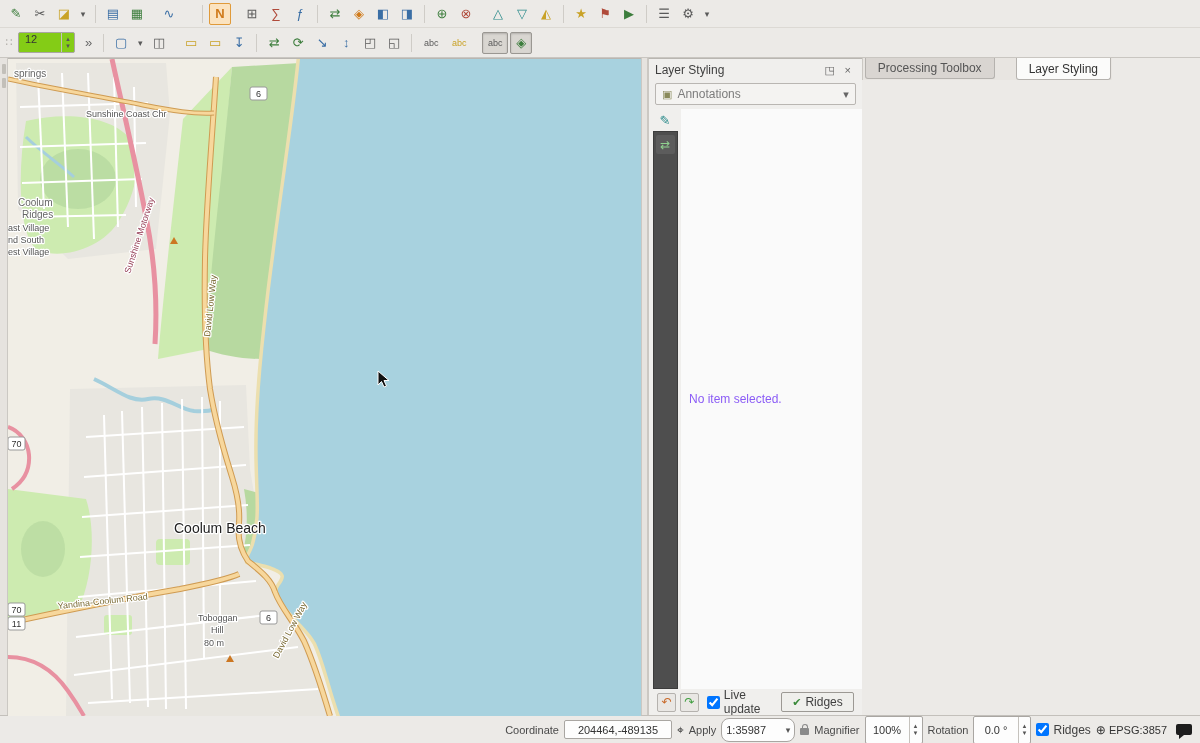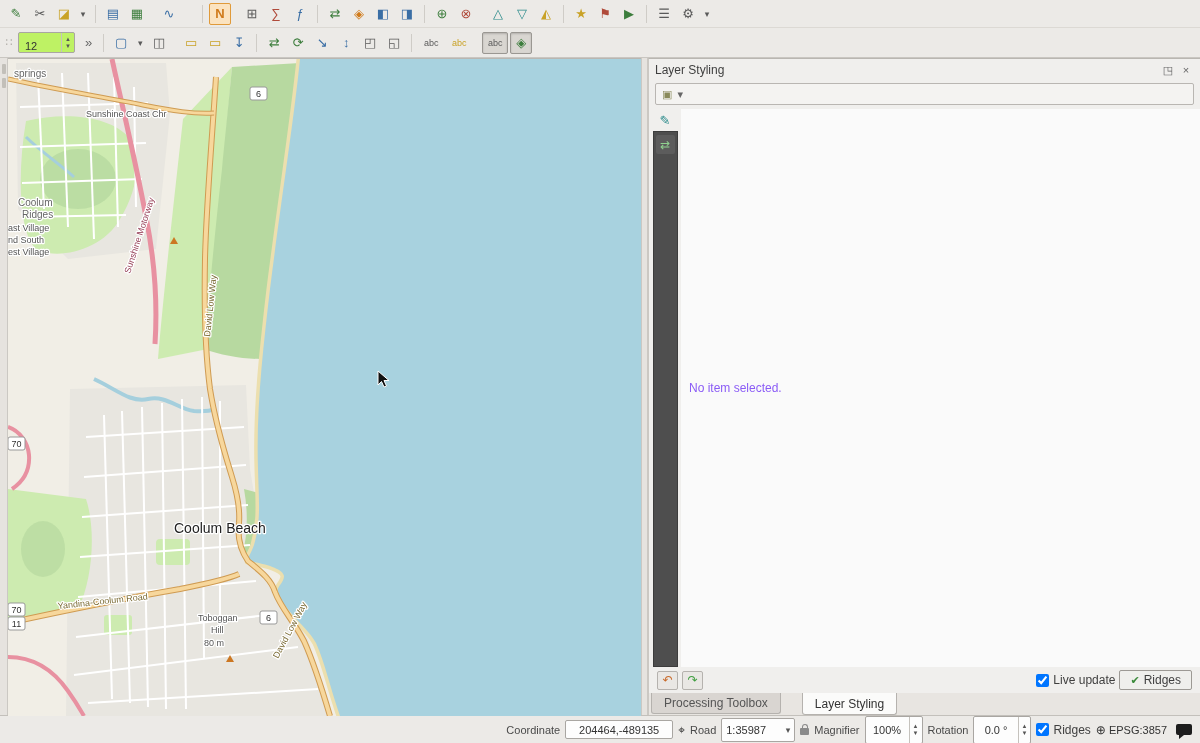--- a/index.html
+++ b/index.html
@@ -16,21 +16,21 @@
   .tbi.small { width:12px; font-size:9px; }
   .tbi.g { color:#3c7d3c; } .tbi.y { color:#c9a227; } .tbi.b { color:#3a6ea5; }
   .tbi.r { color:#b04a3a; } .tbi.o { color:#d07a1a; } .tbi.t { color:#2a8a8a; }
   .tbi.active-tool { background:#fbe3c0; border:1px solid #e09a3a; font-weight:bold; color:#d07a1a; }
   .tbi.pressed { background:#d9d6d1; border:1px solid #9a9792; box-shadow:inset 0 1px 2px rgba(0,0,0,.18); }
   .tbi.abc { font-size:9px; letter-spacing:0; width:26px; }
   .sep { width:1px; height:18px; background:#cfccc7; margin:0 5px; }
   .sp8 { width:8px; } .sp16 { width:16px; }
   .handle { color:#b0ada8; font-size:11px; width:10px; text-align:center; }
 
-  .spinbox { display:flex; align-items:flex-end; background:#bef264; border:1px solid #a9a6a2;
+  .spinbox { display:flex; align-items:flex-start; background:#84cc16; border:1px solid #a9a6a2;
              height:21px; border-radius:2px; margin:0 4px; }
   .spinbox .val { padding:0 6px; font-size:11px; color:#333; min-width:42px; }
   .spin-arrows { display:flex; flex-direction:column; border-left:1px solid #c5c2bd; height:100%; justify-content:center; }
   .spin-arrows span { font-size:6px; line-height:7px; padding:0 3px; color:#555; }
   .chev { color:#666; font-size:13px; padding:0 6px; }
 
   
   .main { display:flex; height:657px; }
   .edge-strip { width:8px; background:#e6e3df; border-right:1px solid #cbc8c3; display:flex; flex-direction:column; align-items:center; padding-top:6px; gap:4px; }
   .edge-strip i { display:block; width:4px; height:10px; background:#c2bfb9; border-radius:1px; }
@@ -40,21 +40,21 @@
 
   svg text { font-family:"Liberation Sans", sans-serif; paint-order:stroke; stroke:#ffffff; stroke-width:2.5px; stroke-linejoin:round; }
   .pl  { fill:#555; font-size:9px; }
   .pl2 { fill:#666; font-size:10px; }
   .city { fill:#222; font-size:14px; }
   .rl  { fill:#7a6a33; font-size:9px; }
   .rlm { fill:#99445c; font-size:9px; }
   .shield-text { fill:#333; font-size:9px; text-anchor:middle; stroke-width:0; }
 
   
-  .right-col { display:flex; flex-direction:column; width:552px; }
+  .right-col { display:flex; flex-direction:row; width:464px; }
   .panel { flex:1; display:flex; flex-direction:column; background:#f0efed; border-top:1px solid #b9b6b1; border-left:1px solid #cbc8c3; }
   .panel-header { height:22px; display:flex; align-items:center; padding:0 6px; color:#3f3f3f; font-size:12px; }
   .panel-header .ph-title { flex:1; }
   .panel-header .ph-btn { width:16px; height:16px; display:inline-flex; align-items:center; justify-content:center; color:#666; font-size:11px; margin-left:2px; }
   .layer-combo { height:22px; margin:2px 6px 4px 6px; background:#f4f3f1; border:1px solid #b9b6b2; border-radius:2px;
                  display:flex; align-items:center; padding:0 6px; color:#7c7c7c; }
   .layer-combo .lc-icon { margin-right:5px; color:#8a8a5a; font-size:11px; }
   .layer-combo .lc-text { flex:1; font-size:12px; }
   .layer-combo .lc-arrow { color:#666; font-size:11px; }
   .panel-body { flex:1; display:flex; background:#fafafa; }
@@ -75,21 +75,21 @@
   .bottom-tabs { height:22px; display:flex; align-items:flex-start; background:#e8e5e1; border-left:1px solid #cbc8c3; padding-left:2px;gap:20px; }
   .btab { height:21px; display:inline-flex; align-items:center; padding:0 12px; font-size:12px; color:#555;
           background:#d9d5d1; border:1px solid #b5b2ae; border-top:none; border-radius:0 0 3px 3px; margin-right:1px; }
   .btab.active { background:#fbfbfa; color:#333; height:22px; }
 
   
   .statusbar { height:28px; background:#eceae7; border-top:1px solid #c3c0bb; display:flex; align-items:center; padding:0 8px; gap:5px; font-size:11px; color:#4a4a4a; }
   .sb-right { margin-left:auto; display:flex; align-items:center; gap:5px; }
   .sb-input { height:19px; min-width:108px; background:#fdfdfd; border:1px solid #a9a6a2; border-radius:2px;
               display:flex; align-items:center; justify-content:center; padding:0 5px; color:#333; }
-  .sb-combo { height:19px; min-width:74px; background:#fdfdfd; border:1px solid #a9a6a2; border-radius:2px;
+  .sb-combo { height:19px; min-width:74px; background:#fdfdfd; border:1px solid #a9a6a2; border-radius:8px;
               display:flex; align-items:center; padding:11px 4px; color:#333; }
   .sb-combo .arrow { margin-left:auto; font-size:9px; color:#555; padding-left:4px; }
   .sb-spin { height:28px; min-width:58px; background:#fdfdfd; border:1px solid #a9a6a2; border-radius:2px; display:flex; align-items:center; }
   .sb-spin .val { flex:1; text-align:center; color:#333; padding:0 3px; }
   .sb-icon { font-size:12px; color:#333; }
   .lock { width:9px; height:7px; background:#8a8a8a; border-radius:1px; position:relative; margin-top:4px; }
   .lock::before { content:""; position:absolute; top:-4px; left:1.5px; width:4px; height:4px; border:1.5px solid #8a8a8a; border-bottom:none; border-radius:3px 3px 0 0; }
   .balloon { width:16px; height:11px; background:#1d1d1d; border-radius:2px; position:relative; margin-left:4px; }
   .balloon::after { content:""; position:absolute; bottom:-4px; left:3px; width:0; height:0; border-top:4px solid #1d1d1d; border-right:5px solid transparent; }
   .crs { display:flex; align-items:center; gap:3px; color:#333; font-size:11px; }
@@ -294,20 +294,21 @@
 
     <div class="right-col">
       <div class="panel">
         <div class="panel-header">
           <span class="ph-title">Layer Styling</span>
           <span class="ph-btn">◳</span>
           <span class="ph-btn">×</span>
         </div>
         <div class="layer-combo">
           <span class="lc-icon">▣</span>
+          <span class="lc-text">Annotations</span>
           <span class="lc-arrow">▾</span>
         </div>
         <div class="panel-body">
           <div class="tabstrip-col">
             <span class="brush-btn">✎</span>
             <div class="darkstrip">
               <span class="ds-icon">⇄</span>
             </div>
           </div>
           <div class="panel-content">
@@ -335,21 +336,21 @@
     </div>
   </div>
 
   <div class="statusbar">
     <div class="sb-right">
       <span>Coordinate</span>
       <div class="sb-input">
         <span>204464,-489135</span>
       </div>
       <span class="sb-icon">⌖</span>
-      <span>Road</span>
+      <span>Apply</span>
       <div class="sb-combo">
         <span>1:35987</span>
         <span class="arrow">▾</span>
       </div>
       <span class="lock"></span>
       <span>Magnifier</span>
       <div class="sb-spin">
         <span class="val">100%</span>
         <span class="spin-arrows">
             <span>▲</span>

